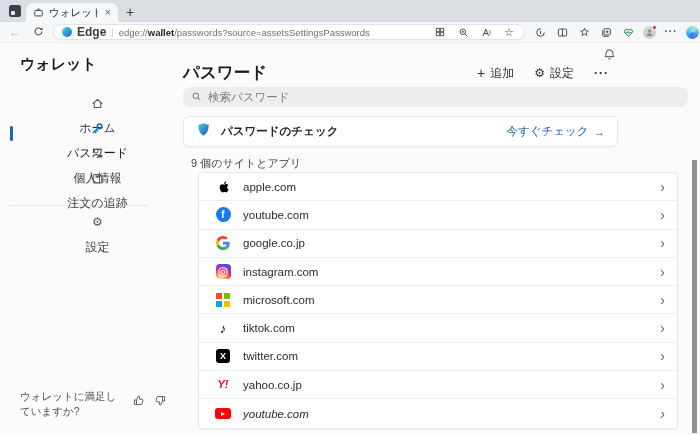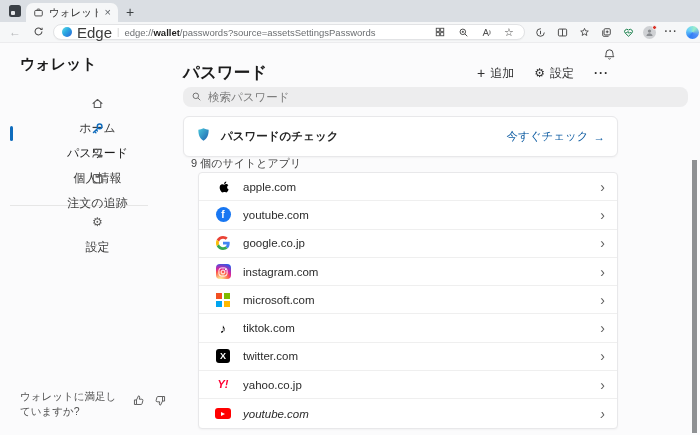--- a/index.html
+++ b/index.html
@@ -16,21 +16,21 @@
   .tab-close { font-size:11px; color:#5f6368; line-height:1; cursor:pointer; padding:1px 2px; }
   .new-tab { font-size:14px; color:#3c4043; margin:0 0 3px 8px; cursor:pointer; line-height:1; }
   .favicon svg { display:block; }
 
   
   .toolbar { height:21px; background:#f6f7f8; display:flex; align-items:center; padding:0 6px; gap:6px; border-bottom:1px solid #ececee; }
   .nav-btn { font-size:12px; line-height:1; color:#b6b8ba; padding:0 3px; }
   .nav-btn.enabled { color:#474747; cursor:pointer; }
   .omnibox { height:16px; flex:0 0 472px; background:#ffffff; border:1px solid #e2e3e5; border-radius:9px; display:flex; align-items:center; padding:0 8px; gap:5px; box-shadow:0 1px 1px rgba(0,0,0,.03); }
   .edge-logo { width:10px; height:10px; border-radius:50%; background:linear-gradient(135deg,#5fe0ea 0%,#2aa6e0 45%,#2b63d9 100%); flex:none; }
-  .omni-badge { font-size:15px; color:#3c3c3c; }
+  .omni-badge { font-size:12px; color:#3c3c3c;font-weight:bold; }
   .omni-sep { color:#d0d0d0; font-size:9px; }
   .omni-url { font-size:9.5px; color:#6b6e71; white-space:nowrap; overflow:hidden; flex:1; }
   .omni-url b { color:#1f1f1f; font-weight:700; }
   .omni-icons { display:flex; gap:9px; align-items:center; margin-left:auto; }
   .tb-icon { display:flex; align-items:center; justify-content:center; width:14px; height:14px; color:#474747; cursor:pointer; font-size:11px; line-height:1; }
   .tb-icon svg { display:block; }
   .tb-right { display:flex; align-items:center; gap:8px; margin-left:2px; }
   .avatar { position:relative; width:13px; height:13px; border-radius:50%; background:#cfd1d4; cursor:pointer; }
   .avatar svg { display:block; margin:2px auto 0; }
   .avatar .dot { position:absolute; right:-1px; top:-1px; width:5px; height:5px; background:#d93025; border-radius:50%; border:1px solid #f6f7f8; }
@@ -62,26 +62,26 @@
   .action-btn { display:flex; align-items:center; gap:5px; font-size:12px; color:#2f2f2f; cursor:pointer; }
   .action-btn .plus { font-size:14px; line-height:1; color:#2f2f2f; }
   .action-btn .gear { font-size:12px; line-height:1; color:#2f2f2f; }
   .more-btn { font-size:12px; font-weight:700; letter-spacing:1px; color:#2f2f2f; cursor:pointer; }
 
   .search-box { position:absolute; left:8px; top:44px; width:505px; height:20px; background:#ededee; border-radius:8px; display:flex; align-items:center; padding:0 8px; gap:6px; }
   .search-box svg { flex:none; }
   .search-box input { flex:1; border:none; outline:none; background:transparent; font-size:11.5px; color:#333; font-family:inherit; }
   .search-box input::placeholder { color:#7a7a7a; }
 
-  .check-card { position:absolute; left:8px; top:73px; width:435px; height:41px; background:#fff; border:1px solid #e8e8ea; border-radius:6px; box-shadow:0 1px 2px rgba(0,0,0,.04); display:flex; align-items:center; padding:0 12px; gap:10px; }
+  .check-card { position:absolute; left:8px; top:73px; width:435px; height:31px; background:#fff; border:1px solid #e8e8ea; border-radius:6px; box-shadow:0 1px 2px rgba(0,0,0,.04); display:flex; align-items:center; padding:0 12px; gap:10px; }
   .check-label { font-size:11.5px; font-weight:700; color:#242424; flex:1; }
   .check-link { display:flex; align-items:center; gap:5px; font-size:11.5px; color:#115ea3; cursor:pointer; }
 
   .list-header { position:absolute; left:16px; top:113px; font-size:11px; color:#404040; }
-  .list-card { position:absolute; left:23px; top:129px; width:420px; background:#fff; border:1px solid #e8e8ea; border-radius:4px; box-shadow:0 1px 2px rgba(0,0,0,.04); overflow:hidden; }
+  .list-card { position:absolute; left:23px; top:129px; width:480px; background:#fff; border:1px solid #e8e8ea; border-radius:4px; box-shadow:0 1px 2px rgba(0,0,0,.04); overflow:hidden; }
   .site-row { display:flex; align-items:center; height:28.3px; padding:0 12px 0 16px; gap:12px; border-bottom:1px solid #efefef; cursor:pointer; }
   .site-row:last-child { border-bottom:none;font-style:italic; }
   .site-icon { width:16px; height:16px; flex:none; display:flex; align-items:center; justify-content:center; }
   .site-icon svg { display:block; }
   .site-domain { flex:1; font-size:11.5px; color:#2b2b2b; }
   .row-chevron { font-size:14px; color:#5f5f5f; line-height:1; }
 
   
   .fb { width:15px; height:15px; border-radius:50%; background:#1877f2; color:#fff; font-size:10px; font-weight:700; display:flex; align-items:center; justify-content:center; }
   .ig { width:15px; height:15px; border-radius:4px; background:radial-gradient(circle at 30% 107%,#fdf497 0%,#fdf497 5%,#fd5949 45%,#d6249f 60%,#285AEB 90%); display:flex; align-items:center; justify-content:center; }

